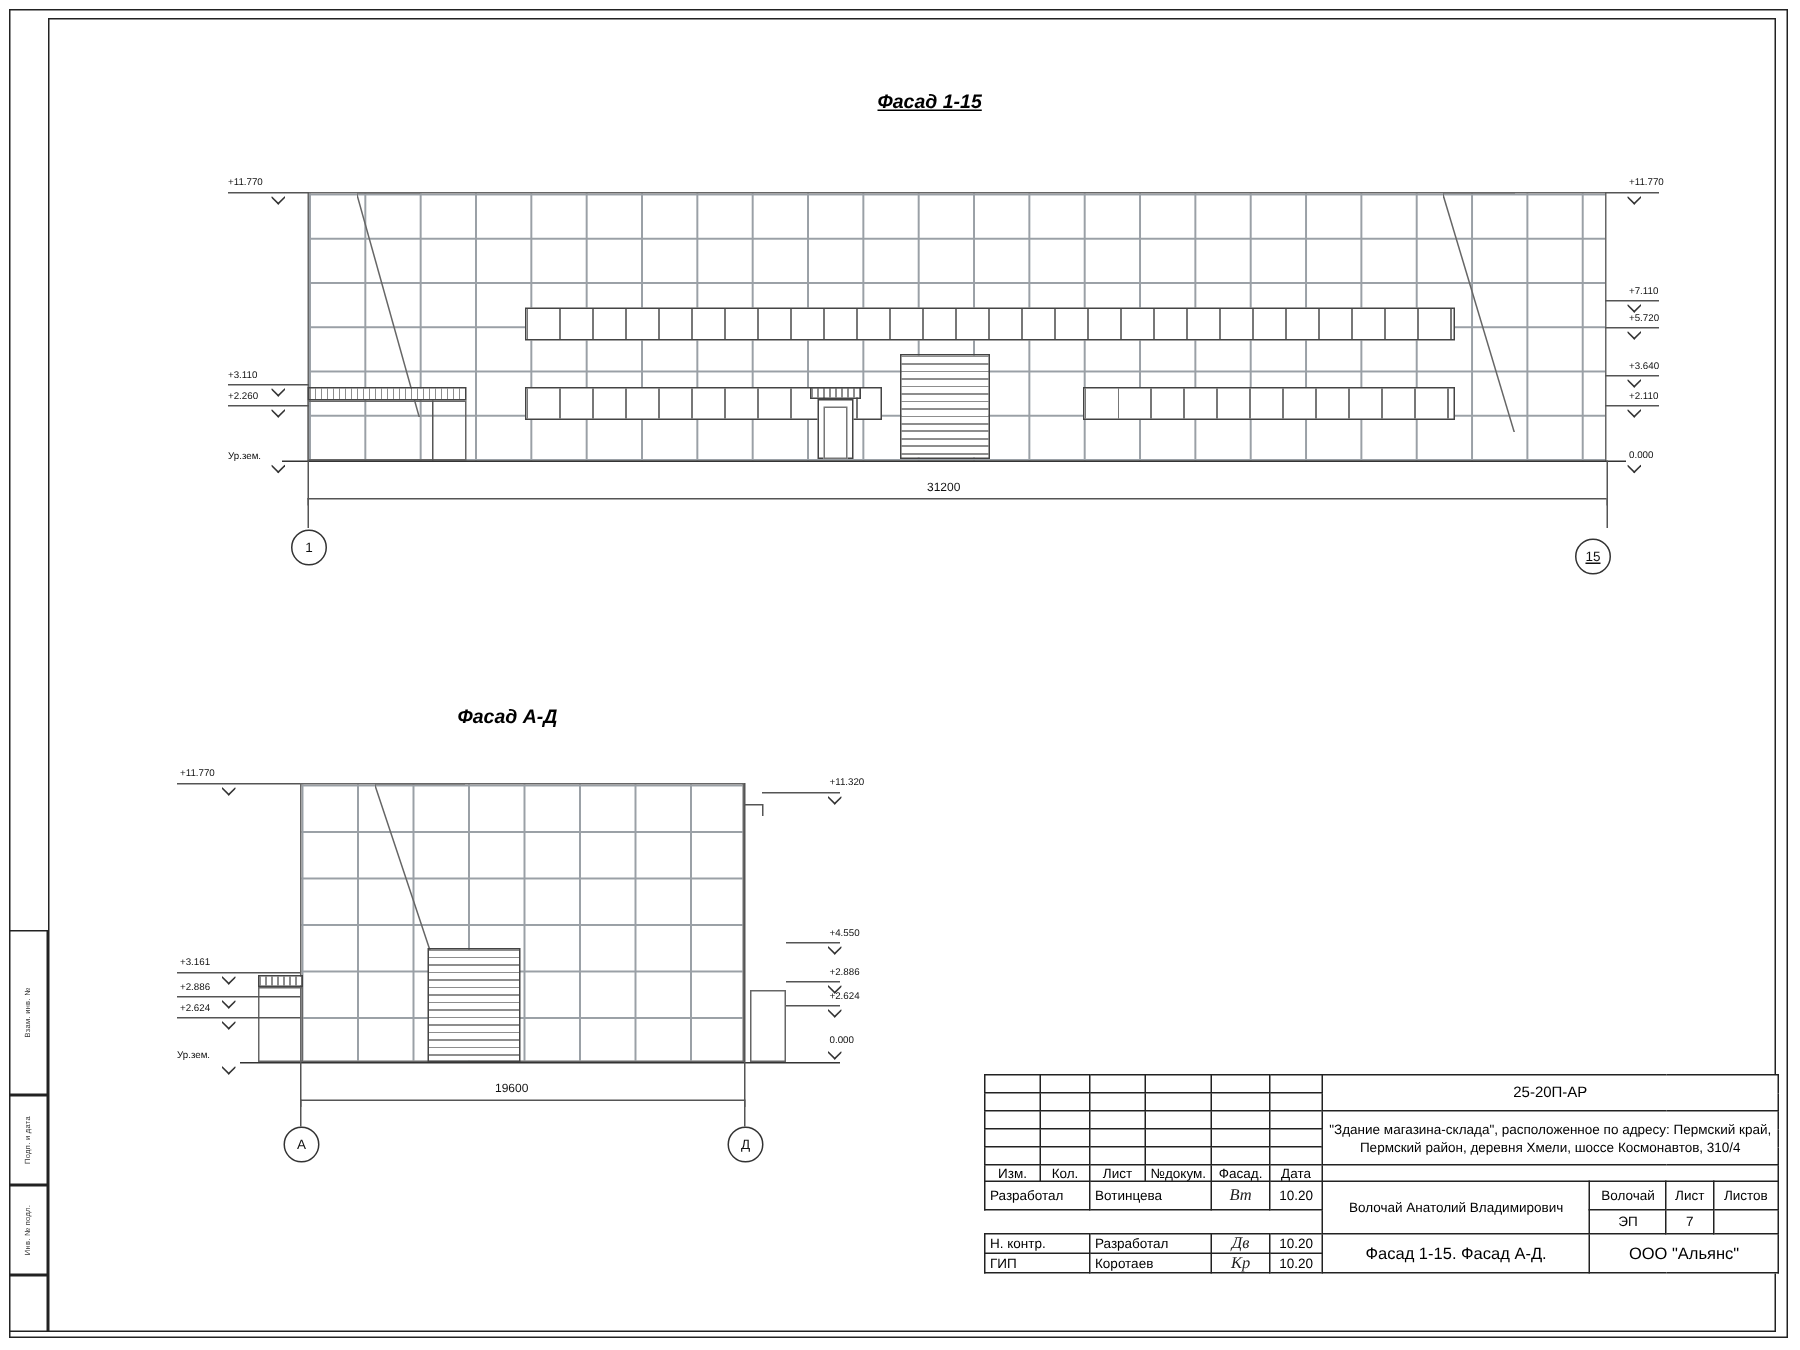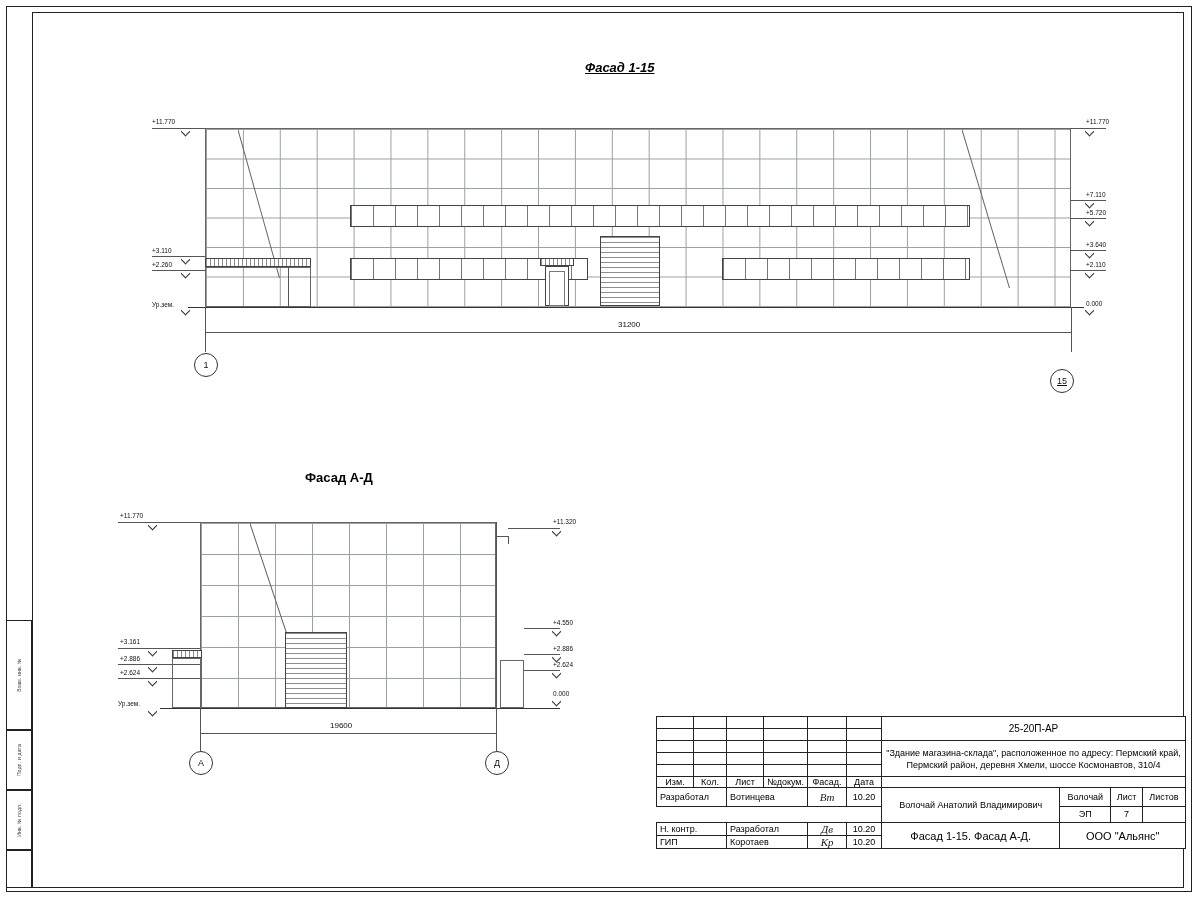--- a/index.html
+++ b/index.html
@@ -63,20 +63,21 @@
   .ttl {
     position: absolute;
     font-style: italic;
     font-weight: bold;
     font-size: 13px;
     text-decoration: underline;
     white-space: nowrap;
   }
   .ttl2 {
     position: absolute;
+    font-style: italic;
     font-weight: bold;
     font-size: 13px;
     white-space: nowrap;
   }
   .ln { position: absolute; background: #555; }
   .hline { height: 1px; }
   .vline { width: 1px; }
   .lvl {
     position: absolute;
     font-size: 6.5px;
@@ -287,21 +288,21 @@
   <div class="lvlmark" style="left:1085px; top:307px;"></div>
 
   <div class="ln vline" style="left:205px; top:307px; height:30px;"></div>
   <div class="ln vline" style="left:1071px; top:307px; height:30px;"></div>
   <div class="ln hline" style="left:205px; top:332px; width:866px;"></div>
   <div class="dimtxt" style="left:618px; top:320px;">31200</div>
 
   <div class="ln vline" style="left:205px; top:332px; height:20px;"></div>
   <div class="ln vline" style="left:1071px; top:332px; height:20px;"></div>
   <div class="axis-circle" style="left:194px; top:353px;">1</div>
-  <div class="axis-circle" style="left:1050px; top:369px;text-decoration:underline;">15</div>
+  <div class="axis-circle" style="left:1050px; top:359px;text-decoration:underline;">15</div>
 
   <div class="ttl2" style="left:305px; top:470px;">Фасад А-Д</div>
 
   <div class="glassgrid" style="left:200px; top:522px; width:296px; height:186px; background-size: 37px 31px, 37px 31px;"></div>
 
   <div class="ln vline" style="left:496px; top:522px; height:186px; background:#555;"></div>
   <div class="ln hline" style="left:496px; top:536px; width:12px;"></div>
   <div class="ln vline" style="left:508px; top:536px; height:8px;"></div>
 
   <div class="diag" style="left:250px; top:522px; width:60px; height:180px;">

